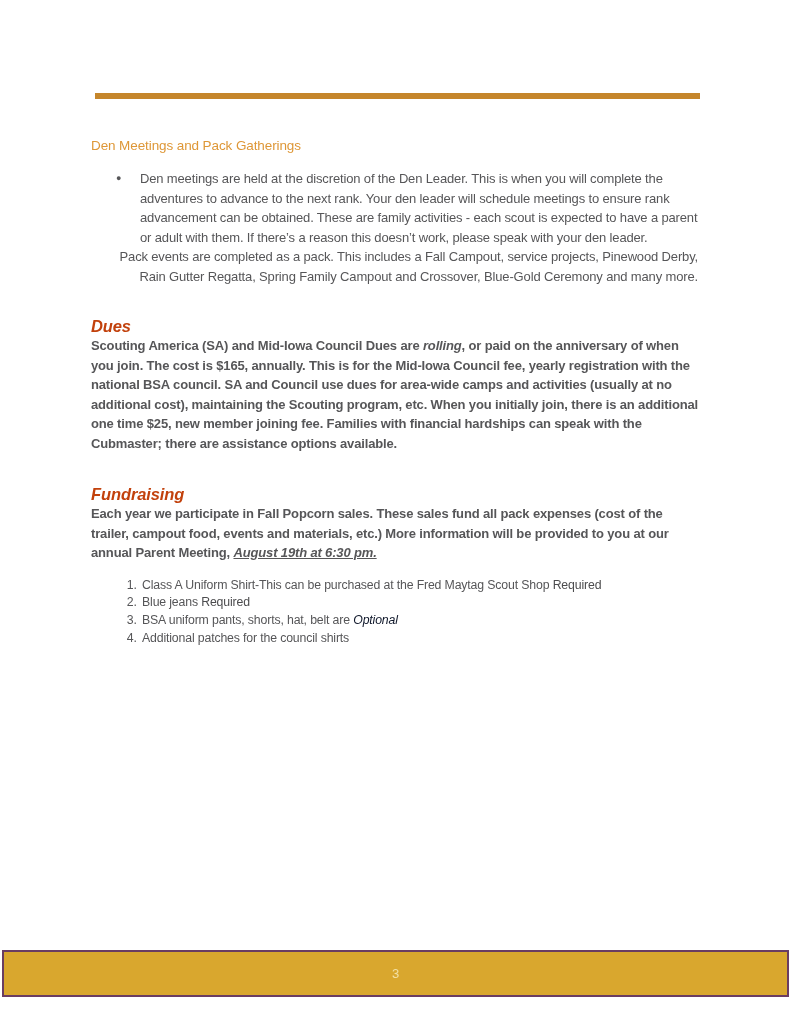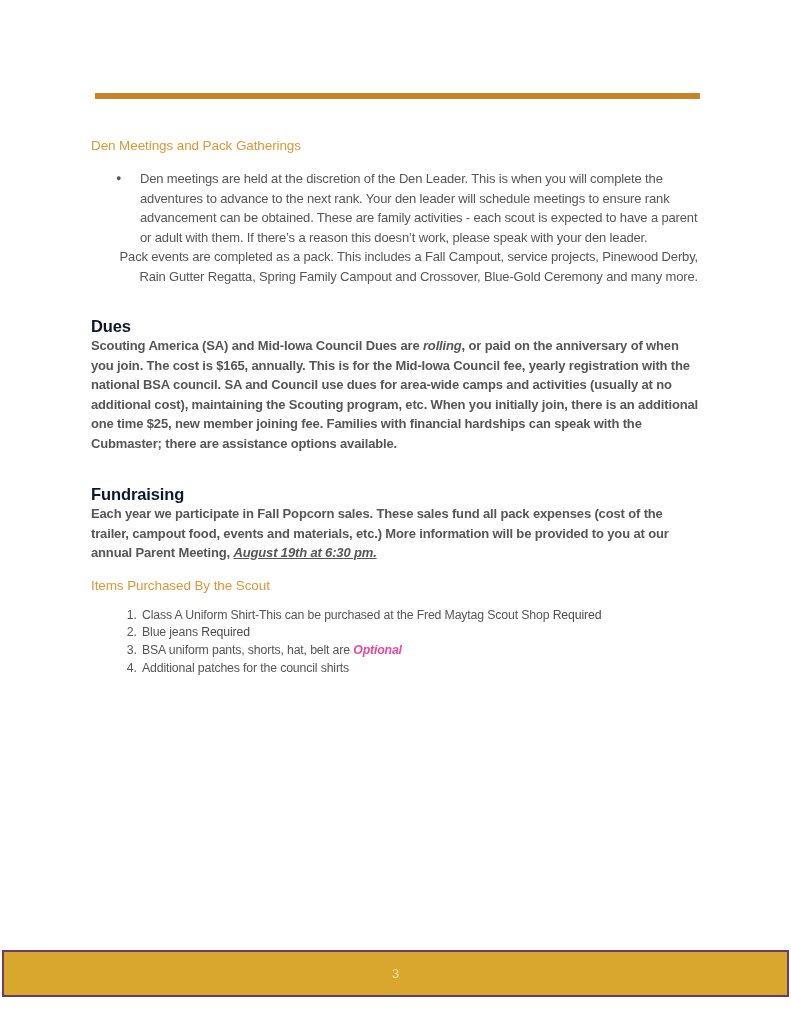--- a/index.html
+++ b/index.html
@@ -30,25 +30,26 @@
     color: #de9737;
     font-size: 13.5px;
     font-weight: 400;
     margin: 0;
     letter-spacing: -0.1px;
   }
   .h-den { margin-top: 27px; }
   .h-provided { margin-top: 15px; }
   .h-purchased { margin-top: 15px; }
   .section-heading {
-    color: #0f172a;
+    color: #c2410c;
     font-size: 16.5px;
     font-weight: 700;
     margin: 0;
     letter-spacing: -0.1px;
+    font-style: italic;
   }
   .h-dues { margin-top: 31px; }
   .h-fundraising { margin-top: 32px; }
   p.body-para {
     margin: 0;
     font-size: 13px;
     line-height: 19.5px;
     color: #565658;
     letter-spacing: -0.15px;
   }
@@ -77,21 +78,21 @@
   ol.num-list {
     margin: 14px 0 0 0;
     padding-left: 49px;
     font-size: 12.3px;
     line-height: 17.7px;
     color: #565658;
     letter-spacing: -0.15px;
   }
   ol.num-list li { padding-left: 2px; }
   .emph-bold { font-weight: 400; color: #4c4c4e; text-align: center; }
-  .emph-bold-italic { font-weight: 700; font-style: italic; color: #ec4899; text-align: center; }
+  .emph-bold-italic { font-weight: 400; font-style: italic; color: #0f172a; text-align: center; }
   em.rolling { font-style: italic; }
   em.meeting-date {
     font-style: italic;
     text-decoration: underline;
   }
   .footer-bar {
     position: absolute;
     left: 2px;
     right: 2px;
     top: 950px;
@@ -128,21 +129,20 @@
     <h2 class="section-heading h-dues">Dues</h2>
 
     <p class="body-para bold-para p-dues"><span>Scouting America (SA) and Mid-Iowa Council Dues are </span><em class="rolling">rolling</em><span>, or paid on the anniversary of when you join. The cost is $165, annually. This is for the Mid-Iowa Council fee, yearly registration with the national BSA council. SA and Council use dues for area-wide camps and activities (usually at no additional cost), maintaining the Scouting program, etc. When you initially join, there is an additional one time $25, new member joining fee. Families with financial hardships can speak with the Cubmaster; there are assistance options available.</span></p>
 
     <h2 class="section-heading h-fundraising">Fundraising</h2>
 
     <p class="body-para bold-para p-fundraising"><span>Each year we participate in Fall Popcorn sales. These sales fund all pack expenses (cost of the trailer, campout food, events and materials, etc.)  More information will be provided to you at our annual Parent Meeting, </span><em class="meeting-date">August 19th at 6:30 pm.</em></p>
 
 
 
-    <h3 class="accent-heading h-purchased">Items Purchased By the Scout</h3>
 
     <ol class="num-list">
       <li><span>Class A Uniform Shirt-This can be purchased at the Fred Maytag Scout Shop </span><strong class="emph-bold">Required</strong></li>
       <li><span>Blue jeans </span><strong class="emph-bold">Required</strong></li>
       <li><span>BSA uniform pants, shorts, hat, belt are </span><strong class="emph-bold-italic">Optional</strong></li>
       <li><span>Additional patches for the council shirts</span></li>
     </ol>
 
   </div>
 

